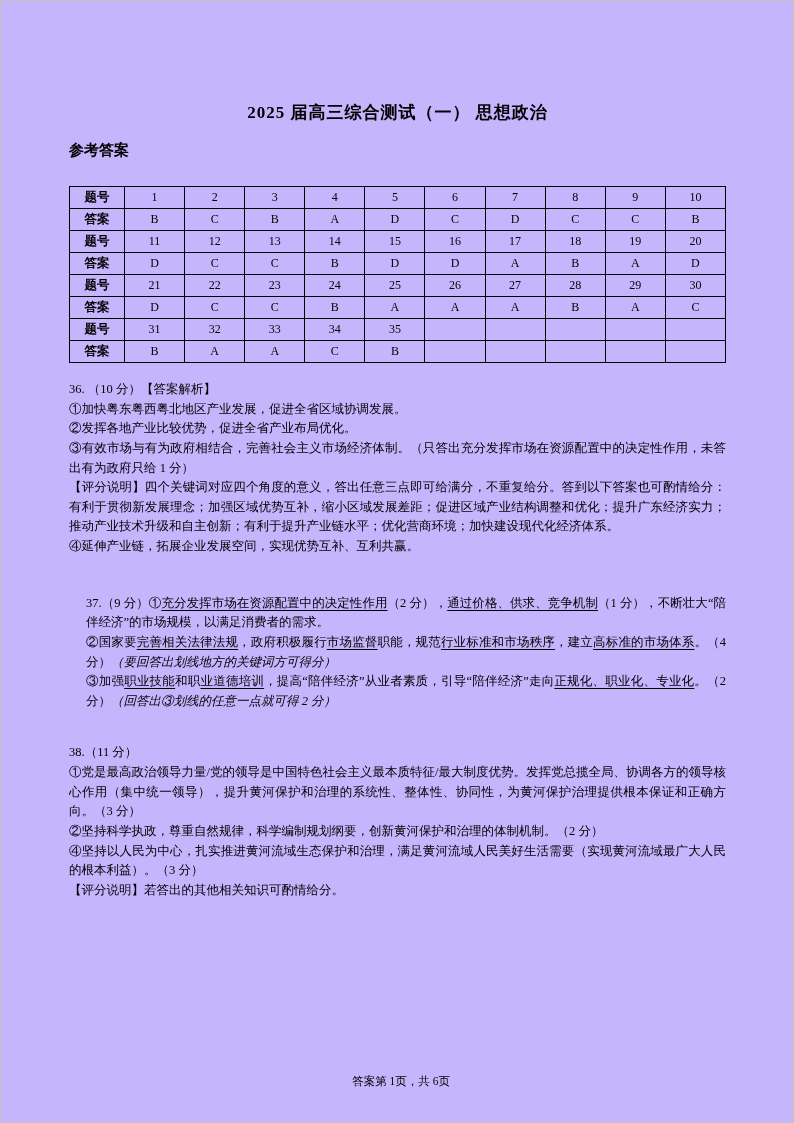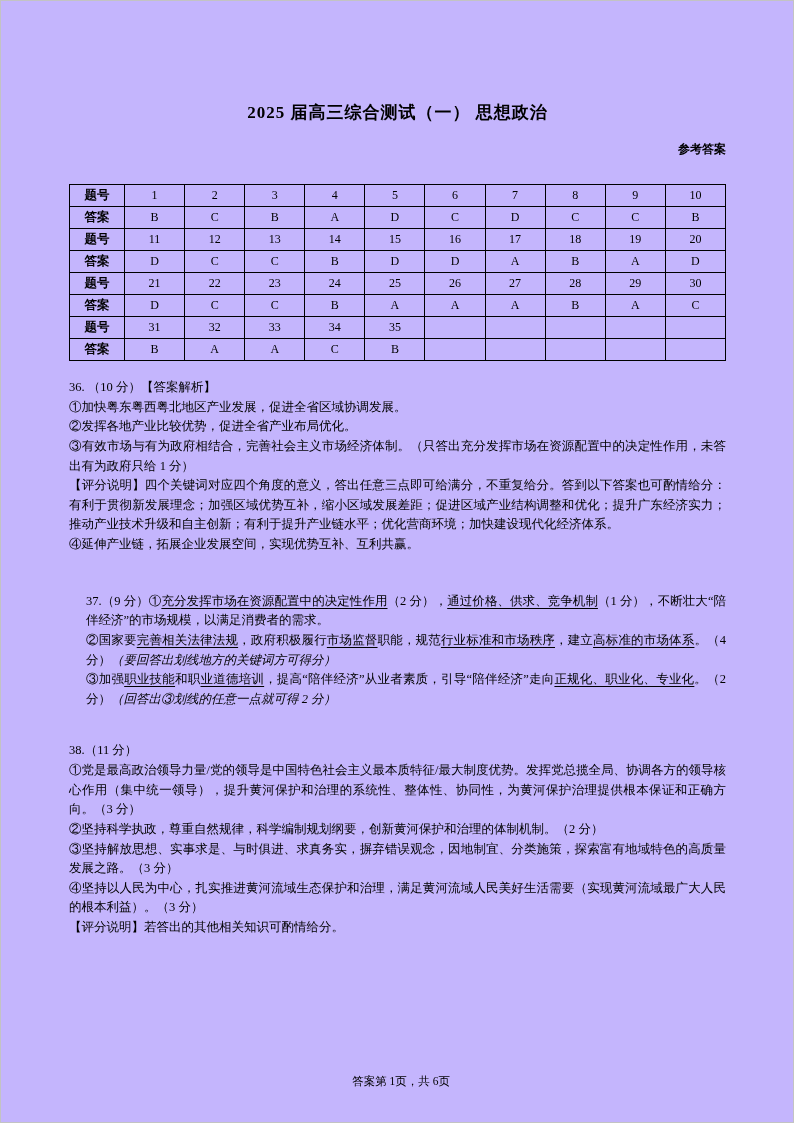--- a/index.html
+++ b/index.html
@@ -17,22 +17,22 @@
     padding: 100px 67px 0 68px;
   }
   .title {
     text-align: center;
     font-size: 17px;
     font-weight: bold;
     letter-spacing: 1px;
     margin: 0;
   }
   .subtitle {
-    text-align: right;
-    font-size: 12px;
+    text-align: left;
+    font-size: 15px;
     font-weight: bold;
     margin: 17px 0 0 0;
   }
   table.answers {
     width: 100%;
     border-collapse: collapse;
     table-layout: fixed;
     margin-top: 26px;
   }
   table.answers td {
@@ -193,20 +193,19 @@
   <div class="section body-text sec-37">
     <p><span>37.（9 分）①</span><span class="u">充分发挥市场在资源配置中的决定性作用</span><span>（2 分），</span><span class="u">通过价格、供求、竞争机制</span><span>（1 分），不断壮大“陪伴经济”的市场规模，以满足消费者的需求。</span></p>
     <p><span>②国家要</span><span class="u">完善相关法律法规</span><span>，政府积极履行</span><span class="u">市场监督</span><span>职能，规范</span><span class="u">行业标准和市场秩序</span><span>，建立</span><span class="u">高标准的市场体系</span><span>。（4 分）</span><span class="i">（要回答出划线地方的关键词方可得分）</span></p>
     <p><span>③加强</span><span class="u">职业技能</span><span>和职</span><span class="u">业道德培训</span><span>，提高“陪伴经济”从业者素质，引导“陪伴经济”走向</span><span class="u">正规化、职业化、专业化</span><span>。（2 分）</span><span class="i">（回答出③划线的任意一点就可得 2 分）</span></p>
   </div>
 
   <div class="section body-text sec-38">
     <p><span>38.（11 分）</span></p>
     <p><span>①党是最高政治领导力量/党的领导是中国特色社会主义最本质特征/最大制度优势。发挥党总揽全局、协调各方的领导核心作用（集中统一领导），提升黄河保护和治理的系统性、整体性、协同性，为黄河保护治理提供根本保证和正确方向。（3 分）</span></p>
     <p><span>②坚持科学执政，尊重自然规律，科学编制规划纲要，创新黄河保护和治理的体制机制。（2 分）</span></p>
-    <p><span>③坚持解放思想、实事求是、与时俱进、求真务实，摒弃错误观念，因地制宜、分类施策，探索富有地域特色的高质量发展之路。（3 分）</span></p>
     <p><span>④坚持以人民为中心，扎实推进黄河流域生态保护和治理，满足黄河流域人民美好生活需要（实现黄河流域最广大人民的根本利益）。（3 分）</span></p>
     <p><span>【评分说明】若答出的其他相关知识可酌情给分。</span></p>
   </div>
 
   <div class="footer">答案第 1页，共 6页</div>
 
 </div>
 
 </body></html>

